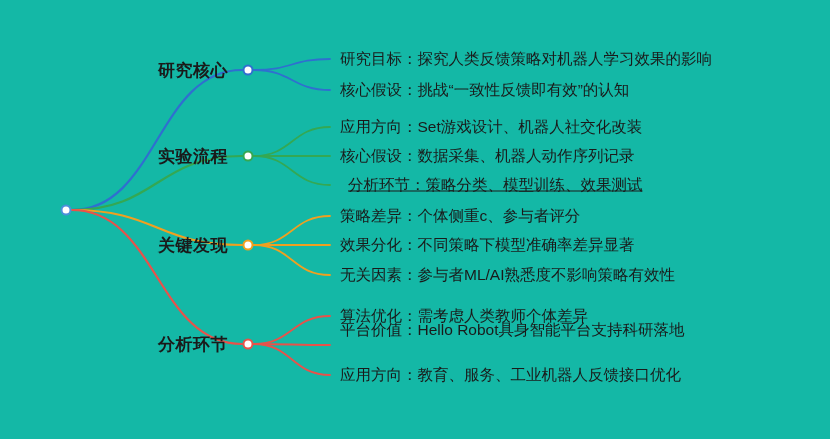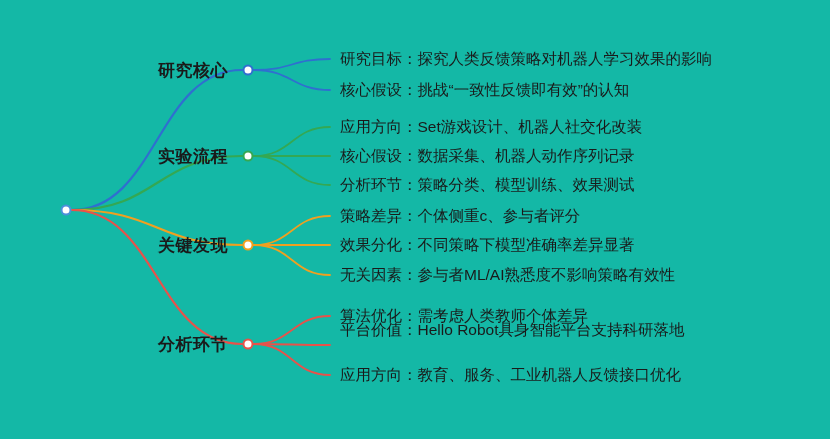--- a/index.html
+++ b/index.html
@@ -80,21 +80,21 @@
   <div id="nodes">
       <div class="dot" style="left: 66px; top: 210px; border: 2.5px solid rgb(74, 144, 217);"></div>
       <div class="dot" style="left: 248px; top: 70px; border: 2.5px solid rgb(47, 111, 208);"></div>
       <div class="node-label" style="left: 158px; top: 70px;">研究核心</div>
       <div class="leaf-text" style="left: 340px; top: 59px;"><span class="leaf-key">研究目标：</span><span class="leaf-val">探究人类反馈策略对机器人学习效果的影响</span></div>
       <div class="leaf-text" style="left: 340px; top: 90px;"><span class="leaf-key">核心假设：</span><span class="leaf-val">挑战“一致性反馈即有效”的认知</span></div>
       <div class="dot" style="left: 248px; top: 156px; border: 2.5px solid rgb(52, 168, 83);"></div>
       <div class="node-label" style="left: 158px; top: 156px;">实验流程</div>
       <div class="leaf-text" style="left: 340px; top: 127px;"><span class="leaf-key">应用方向：</span><span class="leaf-val">Set游戏设计、机器人社交化改装</span></div>
       <div class="leaf-text" style="left: 340px; top: 156px;"><span class="leaf-key">核心假设：</span><span class="leaf-val">数据采集、机器人动作序列记录</span></div>
-      <div class="leaf-text" style="left: 340px; top: 185px;"><span class="leaf-key">分析环节：</span><span class="leaf-val">策略分类、模型训练、效果测试</span></div>
+      <div class="leaf-text" style="left: 348px; top: 185px; text-decoration: underline;"><span class="leaf-key">分析环节：</span><span class="leaf-val">策略分类、模型训练、效果测试</span></div>
       <div class="dot" style="left: 248px; top: 245px; border: 2.5px solid rgb(240, 160, 32);"></div>
       <div class="node-label" style="left: 158px; top: 245px;">关键发现</div>
       <div class="leaf-text" style="left: 340px; top: 216px;"><span class="leaf-key">策略差异：</span><span class="leaf-val">个体侧重c、参与者评分</span></div>
       <div class="leaf-text" style="left: 340px; top: 245px; text-align: center;"><span class="leaf-key">效果分化：</span><span class="leaf-val">不同策略下模型准确率差异显著</span></div>
       <div class="leaf-text" style="left: 340px; top: 275px;"><span class="leaf-key">无关因素：</span><span class="leaf-val">参与者ML/AI熟悉度不影响策略有效性</span></div>
       <div class="dot" style="left: 248px; top: 344px; border: 2.5px solid rgb(232, 82, 74);"></div>
       <div class="node-label" style="left: 158px; top: 344px;">分析环节</div>
       <div class="leaf-text" style="left: 340px; top: 316px;"><span class="leaf-key">算法优化：</span><span class="leaf-val">需考虑人类教师个体差异</span></div>
       <div class="leaf-text" style="left: 340px; top: 330px;"><span class="leaf-key">平台价值：</span><span class="leaf-val">Hello Robot具身智能平台支持科研落地</span></div>
       <div class="leaf-text" style="left: 340px; top: 375px;"><span class="leaf-key">应用方向：</span><span class="leaf-val">教育、服务、工业机器人反馈接口优化</span></div>

